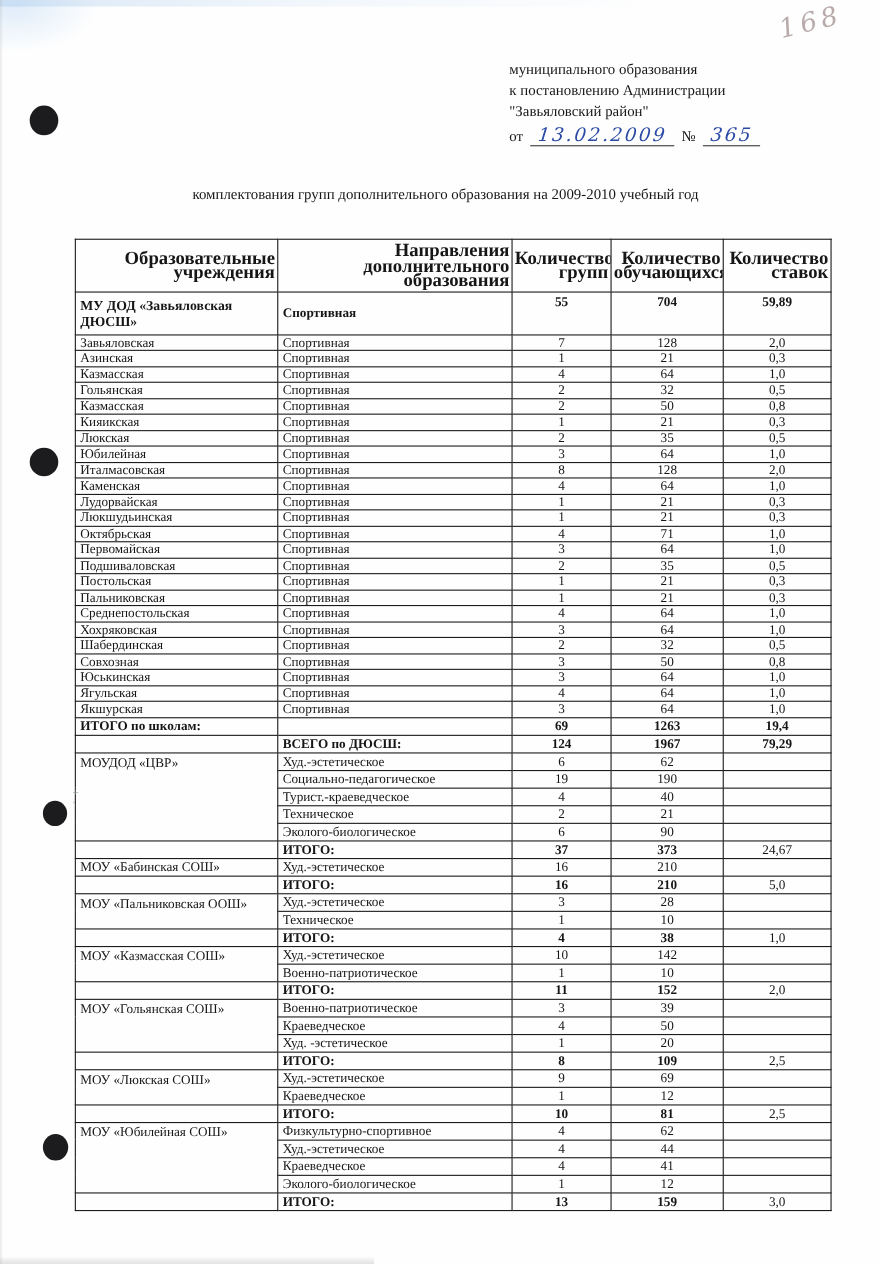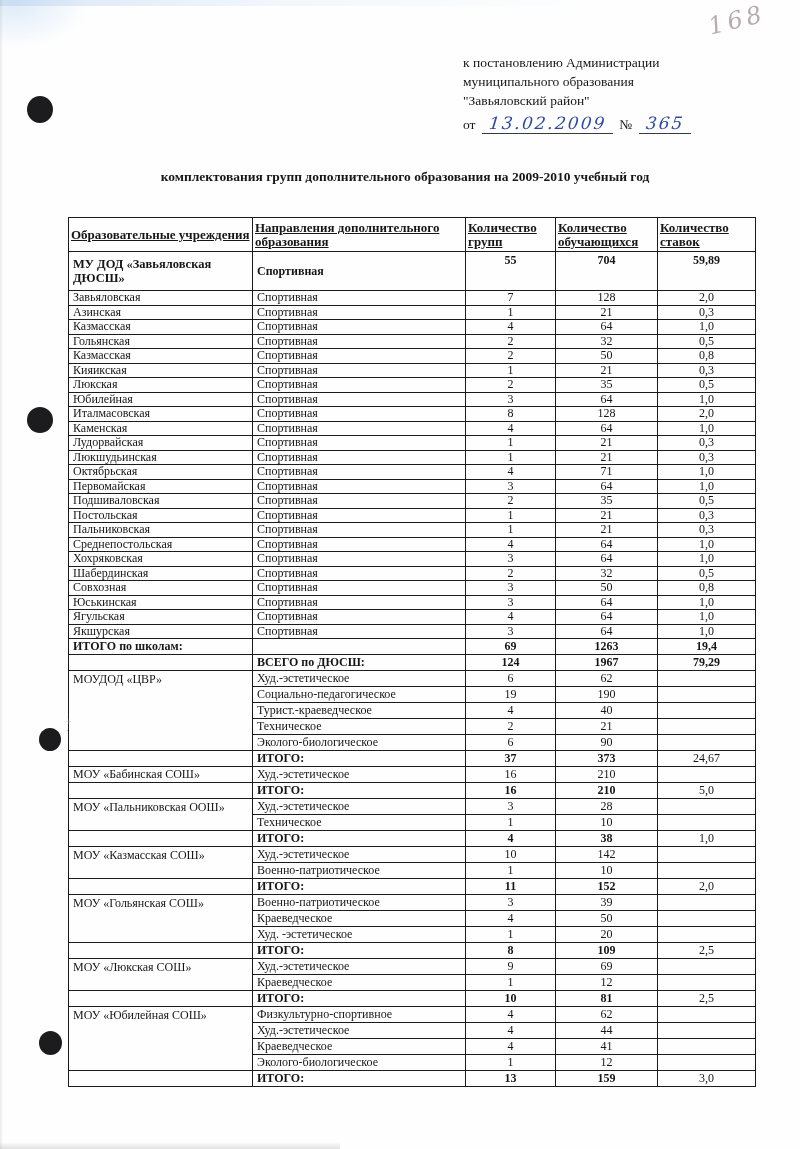--- a/index.html
+++ b/index.html
@@ -34,31 +34,31 @@
   .hdr-line{white-space:nowrap;}
   .date-line{margin-top:4px;white-space:nowrap;}
   .hw{
     font-family:"DejaVu Serif", serif;font-style:italic;color:#2b4aa5;
     font-size:17px;letter-spacing:2px;display:inline-block;transform:skewX(-6deg);
   }
   .uline{border-bottom:1.4px solid #3a3a3a;padding:0 7px 1px 7px;margin:0 3px;}
   
   .title{position:absolute;left:10px;top:165px;width:790px;text-align:center;}
   .t1{font-weight:bold;font-size:14.5px;letter-spacing:.5px;}
-  .t2{font-weight:bold;font-size:13.5px;margin-top:4px;}
+  .t2{font-weight:normal;font-size:13.5px;margin-top:4px;}
   
   table.plan{
     position:absolute;left:68px;top:217px;width:687px;
     border-collapse:collapse;table-layout:fixed;
     font-size:12px;
   }
   table.plan th,table.plan td{border:1px solid #1b1b1b;overflow:hidden;}
   table.plan th{
-    font-weight:bold;font-size:13px;line-height:13.5px;
-    padding:3px 2px;text-align:left;vertical-align:middle;text-decoration:underline;
+    font-weight:bold;font-size:17px;line-height:13.5px;
+    padding:3px 2px;text-align:right;vertical-align:middle;
   }
   td.c-org,td.c-dir{text-align:left;padding:0 2px 0 4px;vertical-align:middle;}
   td.c-num{text-align:center;padding:0 1px;}
   td.b{font-weight:bold;}
   tr.row-first td{height:37px;font-weight:bold;}
   tr.row-first td.c-org{font-size:12.5px;padding-right:30px;line-height:14px;}
   tr.row-first td.c-num{vertical-align:top;padding-top:1px;}
   tr.row-school td{height:13px;line-height:13.5px;}
   tr.row-lower td{height:15px;line-height:15px;}
   td.c-org[rowspan]{vertical-align:top;padding-top:1px;line-height:14px;}
@@ -79,22 +79,22 @@
   <div class="shade-bottom"></div>
 
   <div class="punch p1"></div>
   <div class="punch p2"></div>
   <div class="punch p3"></div>
   <div class="punch p4"></div>
 
   <div class="pencil-num">168</div>
 
   <div class="hdr">
+    <div class="hdr-line">муниципального образования</div>
     <div class="hdr-line">к постановлению Администрации</div>
-    <div class="hdr-line">муниципального образования</div>
     <div class="hdr-line">"Завьяловский район"</div>
     <div class="date-line">
       <span>от</span>
       <span class="uline"><span class="hw">13.02.2009</span></span>
       <span>№</span>
       <span class="uline"><span class="hw">365</span></span>
     </div>
   </div>
 
   <div class="title">

